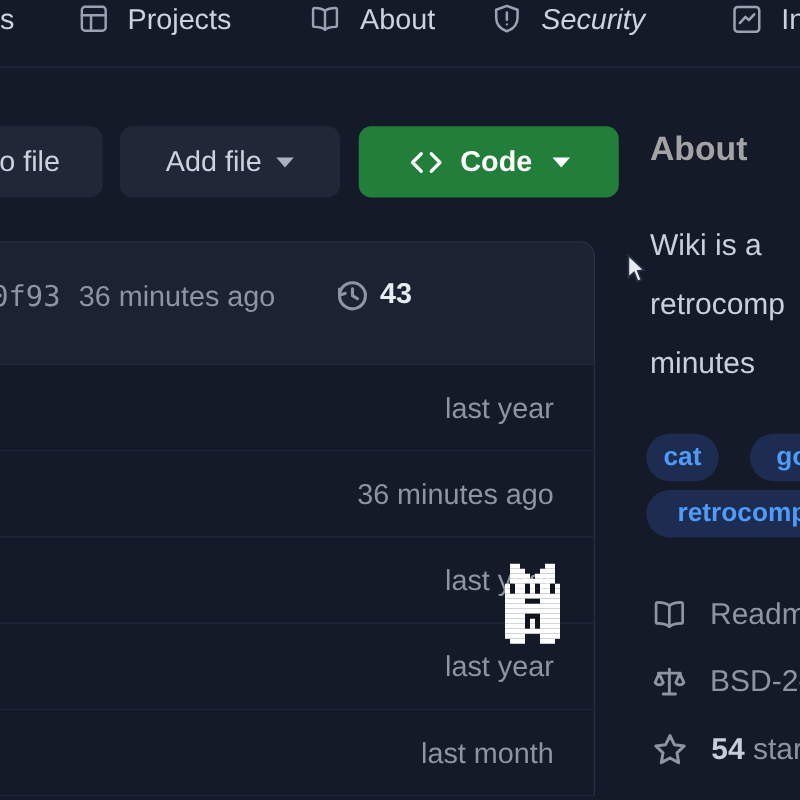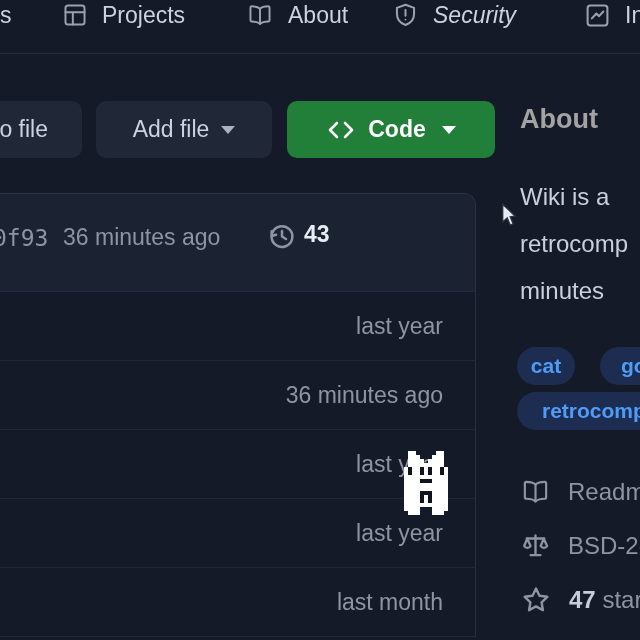--- a/index.html
+++ b/index.html
@@ -184,21 +184,21 @@
     <path d="M5.6 6.8l-2.4 5.6a2.9 2.9 0 0 0 5 0L5.6 6.8zM18.4 6.8L16 12.4a2.9 2.9 0 0 0 5 0l-2.6-5.6z"></path>
   </svg>
   <span class="meta-label">BSD-2-Clause license</span>
 </div>
 
 <div class="meta-row" style="top:584px;">
   <svg class="icon icon-muted" width="32" height="32" viewBox="0 0 24 24">
     <path d="M12 3.4l2.6 5.4 5.9.8-4.3 4.1 1 5.9-5.2-2.8-5.2 2.8 1-5.9L3.5 9.6l5.9-.8z"></path>
   </svg>
   <span>
-    <span class="meta-count">47</span>
+    <span class="meta-count">54</span>
     <span class="meta-label">stars</span>
   </span>
 </div>
 
 <div class="neko">
     <div style="position: absolute; left: 4px; top: 0px; width: 4px; height: 4px; background: rgb(255, 255, 255);"></div>
     <div style="position: absolute; left: 8px; top: 0px; width: 4px; height: 4px; background: rgb(255, 255, 255);"></div>
     <div style="position: absolute; left: 32px; top: 0px; width: 4px; height: 4px; background: rgb(255, 255, 255);"></div>
     <div style="position: absolute; left: 36px; top: 0px; width: 4px; height: 4px; background: rgb(255, 255, 255);"></div>
     <div style="position: absolute; left: 4px; top: 4px; width: 4px; height: 4px; background: rgb(255, 255, 255);"></div>

